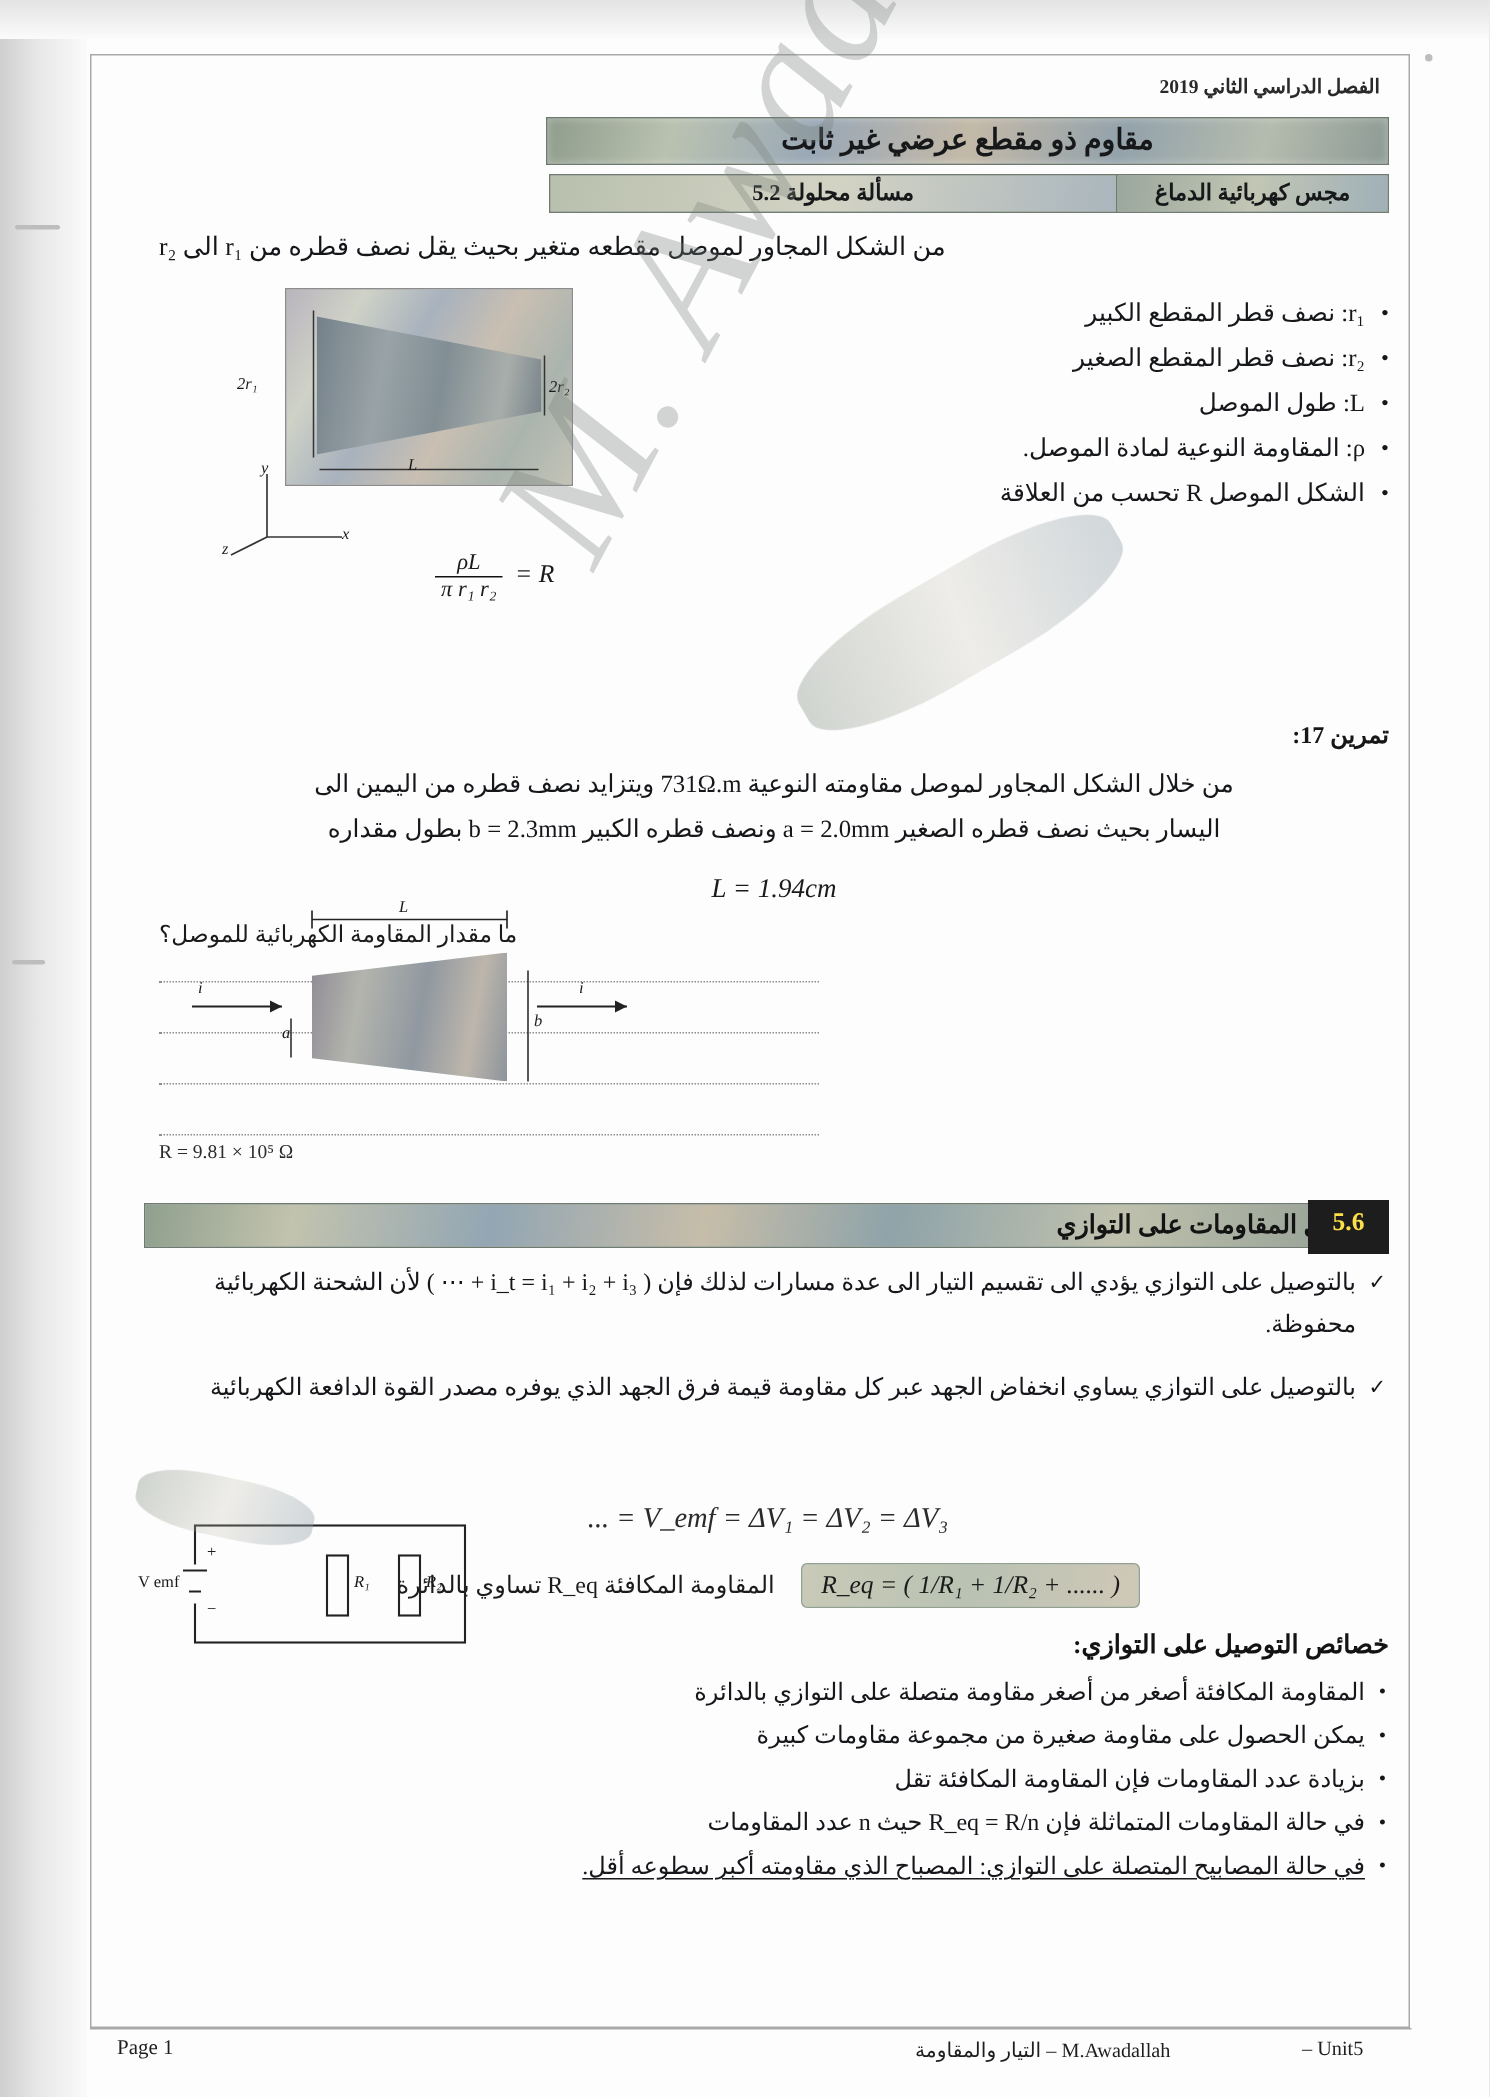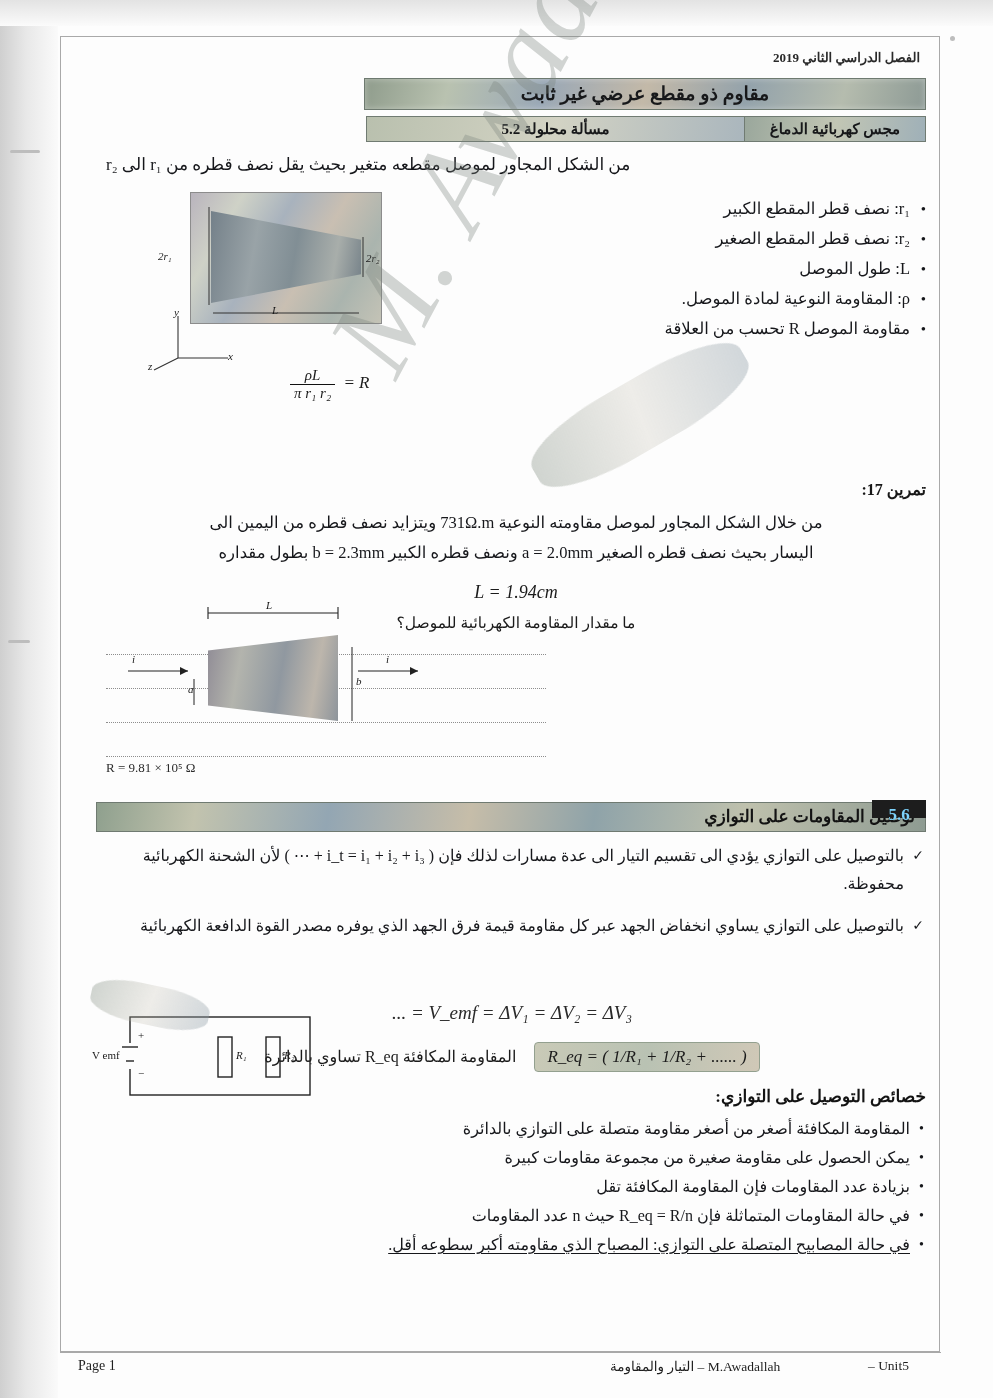--- a/index.html
+++ b/index.html
@@ -244,21 +244,21 @@
     text-align: center;
     font-size: 18px;
     font-style: italic;
     font-family: "Liberation Serif", serif;
   }
   .ex-q {
     position: absolute;
     right: 0;
     top: 572px;
     width: 820px;
-    text-align: center;
+    text-align: left;
     font-size: 15.5px;
     font-family: "Liberation Serif", serif;
   }
   .dotline {
     position: absolute;
     right: 380px;
     width: 440px;
     border-bottom: 1px dotted #8d8d8d;
     height: 0;
   }
@@ -304,23 +304,23 @@
     font-size: 17px;
     font-weight: bold;
     font-family: "Liberation Serif", serif;
     color: #131313;
   }
   .sec-num {
     position: absolute;
     right: 0;
     top: 758px;
     width: 54px;
-    height: 18px;
+    height: 36px;
     background: #1d1d1d;
-    color: #7dd3fc;
+    color: #fde047;
     text-align: center;
     line-height: 30px;
     font-size: 17px;
     font-weight: bold;
     font-family: "Liberation Serif", serif;
   }
   .checks {
     position: absolute;
     right: 0;
     top: 800px;
@@ -504,21 +504,21 @@
       <div class="subtitle-right">مسألة محلولة 5.2</div>
     </div>
 
     <div class="intro-line">من الشكل المجاور لموصل مقطعه متغير بحيث يقل نصف قطره من r₁ الى r₂</div>
 
     <ul class="bullets">
       <li>r₁: نصف قطر المقطع الكبير</li>
       <li>r₂: نصف قطر المقطع الصغير</li>
       <li>L: طول الموصل</li>
       <li>ρ: المقاومة النوعية لمادة الموصل.</li>
-      <li>مقاومة الموصل R  تحسب من العلاقة</li>
+      <li>الشكل الموصل R  تحسب من العلاقة</li>
     </ul>
 
     <div class="formula-line">
       <span class="mathvar">R =</span>
       <span class="frac">
         <span class="num">ρL</span>
         <span class="den">π r₁ r₂</span>
       </span>
     </div>
 

